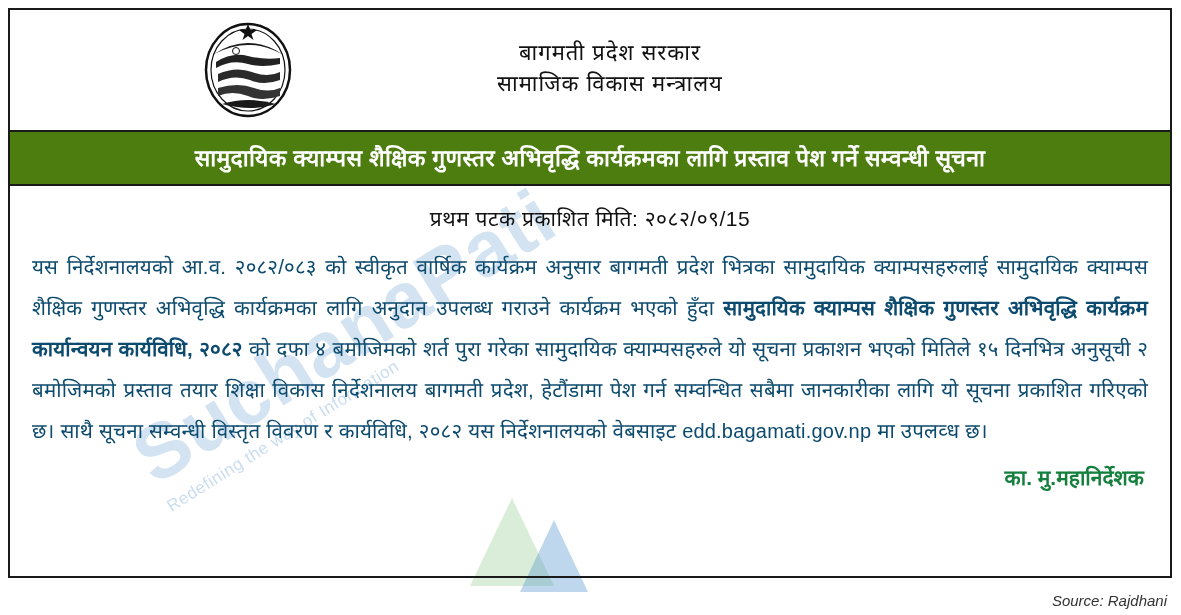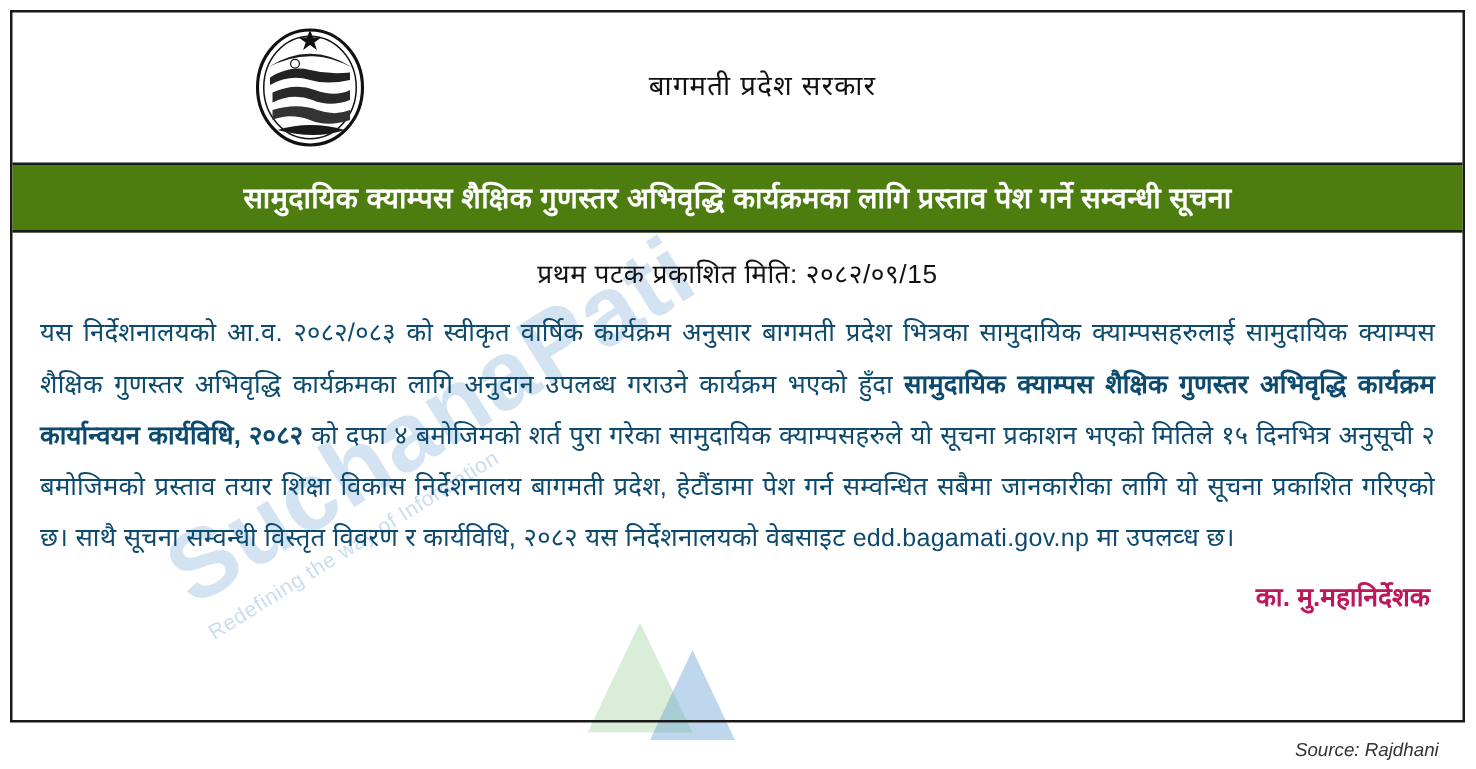--- a/index.html
+++ b/index.html
@@ -165,28 +165,28 @@
     font-weight: bold;
   }
   .para .link {
     font-family: "Liberation Sans", sans-serif;
     font-size: 20px;
   }
   .signature {
     text-align: right;
     font-size: 21px;
     font-weight: bold;
-    color: #be185d;
+    color: #15803d;
     margin-top: 12px;
     padding-right: 4px;
   }
 
   .source {
     position: absolute;
-    right: 30px;
+    right: 14px;
     bottom: 6px;
     font-size: 15px;
     font-style: italic;
     color: #333;
     z-index: 4;
   }
 </style>
 </head>
 <body>
 
@@ -210,20 +210,21 @@
           <path d="M24 44 Q40 34 56 38 Q72 42 88 40 L88 46 Q70 50 56 46 Q40 41 24 50 Z" fill="#222"></path>
           <path d="M26 56 Q44 48 60 54 Q76 60 88 54 L88 62 Q72 68 58 62 Q42 56 26 64 Z" fill="#2a2a2a"></path>
           <path d="M26 70 Q46 64 62 70 Q76 75 88 70 L88 78 Q70 84 56 78 Q40 72 26 78 Z" fill="#333"></path>
           <path d="M30 86 Q56 78 84 86 Q60 94 30 86 Z" fill="#1a1a1a"></path>
           <circle cx="44" cy="33" r="3.5" fill="#fff" stroke="#111" stroke-width="1"></circle>
           <path d="M56 6 L58.5 12 L65 12 L59.5 16 L61.5 22 L56 18 L50.5 22 L52.5 16 L47 12 L53.5 12 Z" fill="#111"></path>
         </svg>
       </div>
       <div class="header-text">
         <div class="gov-line1">बागमती प्रदेश सरकार</div>
+        <div class="gov-line2">सामाजिक विकास मन्त्रालय</div>
       </div>
     </div>
 
     <div class="title-banner">सामुदायिक क्याम्पस शैक्षिक गुणस्तर अभिवृद्धि कार्यक्रमका लागि प्रस्ताव पेश गर्ने सम्वन्धी सूचना</div>
 
     <div class="body-wrap">
       <div class="pub-date">प्रथम पटक प्रकाशित मिति: २०८२/०९/15</div>
 
       <div class="para">
         <span>यस निर्देशनालयको आ.व. २०८२/०८३ को स्वीकृत वार्षिक कार्यक्रम अनुसार बागमती प्रदेश भित्रका सामुदायिक क्याम्पसहरुलाई सामुदायिक क्याम्पस शैक्षिक गुणस्तर अभिवृद्धि कार्यक्रमका लागि अनुदान उपलब्ध गराउने कार्यक्रम भएको हुँदा </span><span class="bold">सामुदायिक क्याम्पस शैक्षिक गुणस्तर अभिवृद्धि कार्यक्रम कार्यान्वयन कार्यविधि, २०८२</span><span> को दफा ४ बमोजिमको शर्त पुरा गरेका सामुदायिक क्याम्पसहरुले यो सूचना प्रकाशन भएको मितिले १५ दिनभित्र अनुसूची २ बमोजिमको प्रस्ताव तयार शिक्षा विकास निर्देशनालय बागमती प्रदेश, हेटौंडामा पेश गर्न सम्वन्धित सबैमा जानकारीका लागि यो सूचना प्रकाशित गरिएको छ। साथै सूचना सम्वन्धी विस्तृत विवरण र कार्यविधि, २०८२ यस निर्देशनालयको वेबसाइट </span><span class="link">edd.bagamati.gov.np</span><span> मा उपलव्ध छ।</span>

